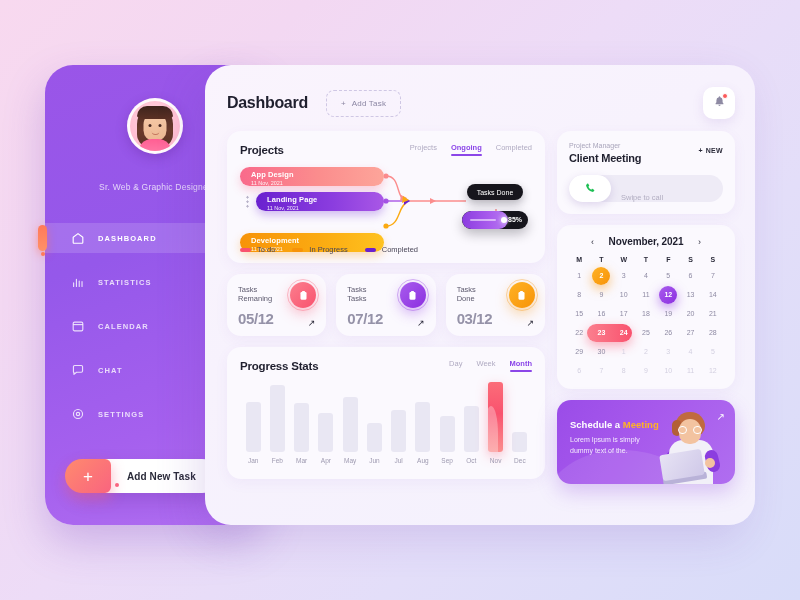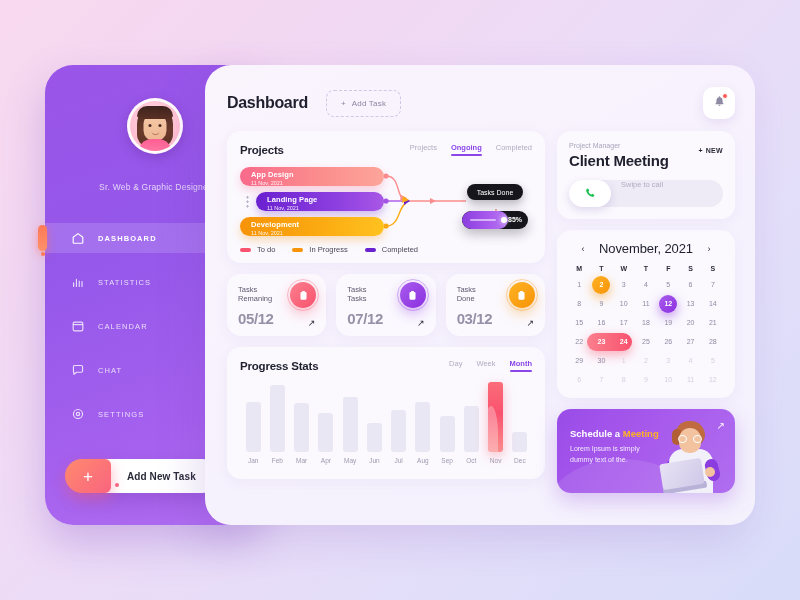--- a/index.html
+++ b/index.html
@@ -72,21 +72,21 @@
     position: absolute; left: -7px; top: 2px; width: 9px; height: 26px;
     border-radius: 5px; background: linear-gradient(180deg,#ff7a59,#ff9168);
     box-shadow: 0 3px 8px rgba(255,110,80,.5);
   }
   .nav-item.active .nav-tab::after {
     content: ""; position: absolute; left: 3px; bottom: -5px;
     width: 4px; height: 4px; border-radius: 50%; background: #ff7a59;
   }
   .nav-ico { width: 14px; height: 14px; display: block; flex: 0 0 14px; }
   .nav-ico svg { display: block; }
-  .nav-label { color: rgba(255,255,255,.78); font-size: 7.5px; letter-spacing: 1.1px; }
+  .nav-label { color: rgba(255,255,255,.78); font-size: 7.5px; letter-spacing: 1.1px; font-weight: bold; }
   .nav-item.active .nav-label { color: #fff; font-weight: bold; }
 
   #add-task-btn {
     position: absolute; left: 26px; bottom: 32px; width: 148px; height: 34px;
     background: #fff; border-radius: 17px; display: flex; align-items: center;
     box-shadow: 0 8px 18px rgba(90,30,140,.22); cursor: pointer;
   }
   .atb-plus {
     position: absolute; left: -6px; top: 0; width: 46px; height: 34px;
     border-radius: 17px 6px 6px 17px;
@@ -147,21 +147,21 @@
 
   #proj-area { position: absolute; left: 13px; top: 36px; width: 294px; height: 70px; }
   .proj-bar {
     position: absolute; height: 19px; border-radius: 10px; color: #fff;
     padding: 2.5px 0 0 11px; overflow: hidden;
   }
   .proj-bar .pb-name { font-size: 7.5px; font-weight: bold; letter-spacing: .1px; line-height: 9px; }
   .proj-bar .pb-date { font-size: 5.5px; opacity: .9; line-height: 8px; }
   #pb0 { left: 0; top: 0; width: 144px; background: linear-gradient(90deg,#f96a8b 0%,#fb8d8d 55%,#fda59a 100%); box-shadow: 0 4px 10px rgba(249,106,139,.3); }
   #pb1 { left: 16px; top: 25px; width: 128px; background: linear-gradient(90deg,#6a21cf 0%,#8b3ddf 60%,#a957e6 100%); box-shadow: 0 4px 10px rgba(106,33,207,.3); }
-  #pb2 { left: 0; top: 50px; width: 144px; background: linear-gradient(90deg,#f79308 0%,#fbaa11 55%,#ffc21f 100%); box-shadow: 0 4px 10px rgba(247,147,8,.3); }
+  #pb2 { left: 0; top: 66px; width: 144px; background: linear-gradient(90deg,#f79308 0%,#fbaa11 55%,#ffc21f 100%); box-shadow: 0 4px 10px rgba(247,147,8,.3); }
   #pb-grip { position: absolute; left: 6px; top: 28px; width: 3px; height: 13px;
     background-image: radial-gradient(circle, #b8b3c9 1px, transparent 1.2px);
     background-size: 3px 4.5px; }
   #proj-svg { position: absolute; left: 0; top: 0; width: 294px; height: 70px; }
 
   #tasks-done-pill {
     position: absolute; left: 227px; top: 17px; width: 56px; height: 16px;
     background: #16151c; border-radius: 9px; color: #fff; font-size: 7px;
     display: flex; align-items: center; justify-content: center;
     box-shadow: 0 4px 10px rgba(20,18,30,.3);
@@ -206,36 +206,36 @@
   .bar-col { flex: 1; display: flex; flex-direction: column; align-items: center; justify-content: flex-end; height: 100%; }
   .bar { width: 15px; border-radius: 3px; background: #e9e7f3; }
   .bar.hl { background: linear-gradient(180deg,#fb6d79 0%,#f9526e 45%,#fb8d8d 100%); box-shadow: 0 4px 12px rgba(249,82,110,.35); position: relative; overflow: hidden; }
   .bar.hl::after { content: ""; position: absolute; left: -4px; bottom: 0; width: 14px; height: 46px; border-radius: 50% 50% 0 0 / 60% 60% 0 0; background: rgba(255,255,255,.3); }
   #xlabels { position: absolute; left: 14px; right: 13px; top: 110px; display: flex; }
   .xlab { flex: 1; text-align: center; font-size: 6.5px; color: #9e9ab0; }
 
   
   #meeting-card { padding: 11px 12px 12px 12px; position: relative; }
   .cm-sub { font-size: 7px; color: #a9a5bb; }
-  .cm-title { font-size: 15px; font-weight: bold; color: #1f1f2e; margin-top: 3px; letter-spacing: -.2px; }
+  .cm-title { font-size: 11px; font-weight: bold; color: #1f1f2e; margin-top: 3px; letter-spacing: -.2px; }
   #cm-new { position: absolute; right: 12px; top: 16px; font-size: 7px; font-weight: bold; color: #2b2b3a; display: flex; align-items: center; gap: 3px; cursor: pointer; letter-spacing: .3px; }
   #swipe-call {
     margin-top: 11px; height: 27px; border-radius: 14px; background: #eeebf6;
-    display: flex; align-items: flex-start; position: relative;
+    display: flex; align-items: flex-end; position: relative;
   }
   #swipe-knob {
     position: absolute; left: 0; top: 0; width: 42px; height: 27px; border-radius: 14px;
     background: #fff; display: flex; align-items: center; justify-content: center;
     box-shadow: 0 3px 9px rgba(100,60,160,.18);
   }
   #swipe-text { margin-left: 52px; font-size: 7.5px; color: #b2aec2; }
 
   #calendar-card { margin-top: 11px; padding: 11px 11px 9px 11px; }
   #cal-head { display: flex; align-items: center; justify-content: center; gap: 10px; }
-  #cal-month { font-size: 13px; font-weight: normal; color: #1f1f2e; letter-spacing: -.1px; }
+  #cal-month { font-size: 10px; font-weight: bold; color: #1f1f2e; letter-spacing: -.1px; }
   .cal-nav { font-size: 9px; color: #2b2b3a; cursor: pointer; width: 12px; text-align: center; }
   #cal-dow { display: grid; grid-template-columns: repeat(7,1fr); margin-top: 9px; }
   .dow { text-align: center; font-size: 7px; font-weight: bold; color: #2b2b3a; }
   #cal-grid { display: grid; grid-template-columns: repeat(7,1fr); margin-top: 3px; position: relative; }
   .cday {
     height: 19px; display: flex; align-items: center; justify-content: center;
     font-size: 7px; color: #8e8aa3; position: relative; z-index: 2;
   }
   .cday.mut { color: #d3d0e0; }
   .cday.sel-o, .cday.sel-p, .cday.sel-r { color: #fff; font-weight: bold; }

